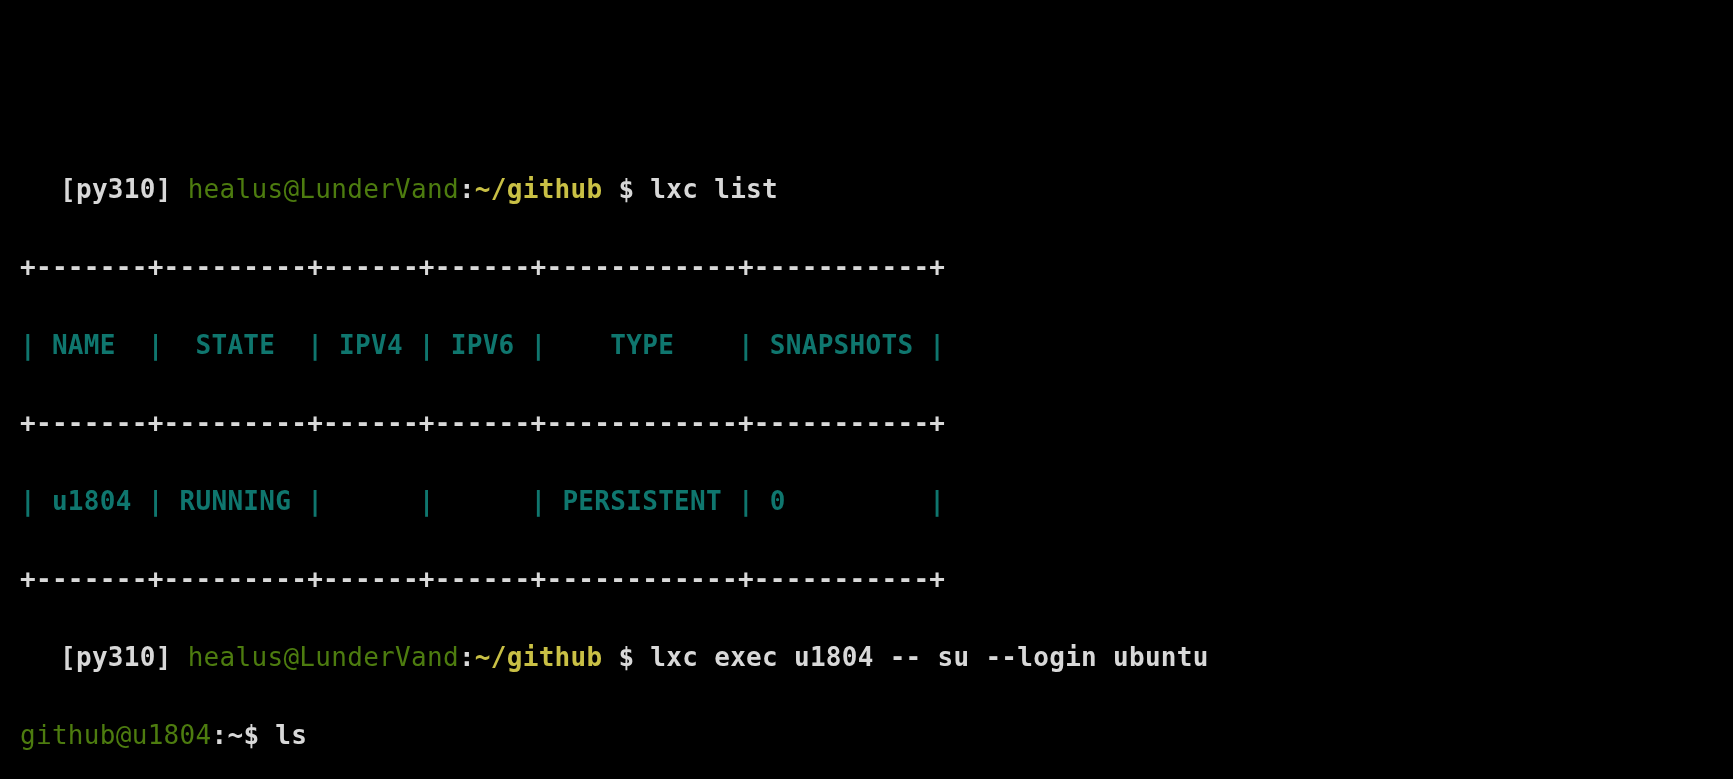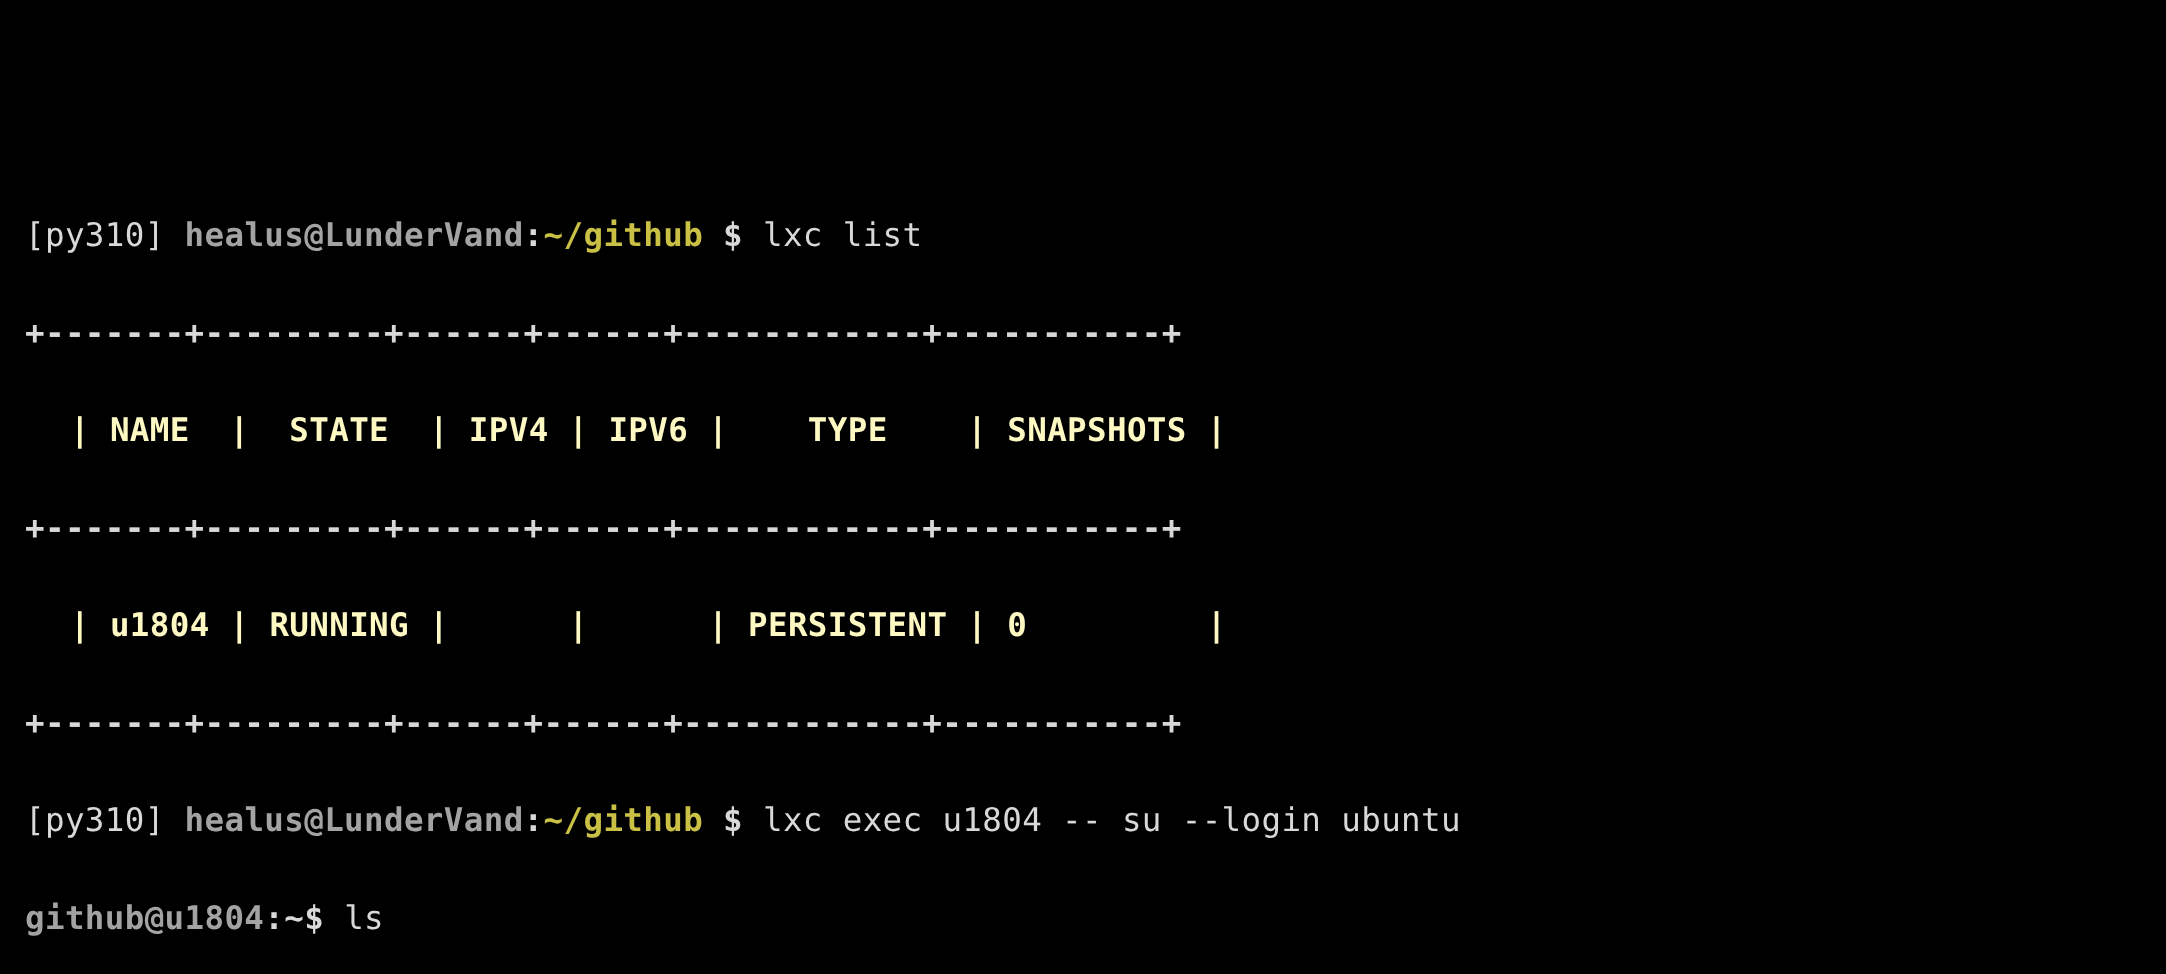--- a/index.html
+++ b/index.html
@@ -7,27 +7,27 @@
     padding: 14px 20px;
     background: #000000;
     font-family: "DejaVu Sans Mono", "Liberation Mono", "Courier New", monospace;
     font-size: 26px;
     line-height: 1.5;
     color: #d8d8d8;
     white-space: pre;
     font-weight: 600;
     letter-spacing: 0.3px;
   }
-  .env   { color: #d8d8d8; font-weight: 400; }
-  .user  { color: #a3a3a3; font-weight: 700; }
+  .env   { color: #d8d8d8; font-weight: 700; margin-left: 40px; }
+  .user  { color: #4d7c0f; font-weight: 400; }
   .path  { color: #c9c045; font-weight: 700; margin-top: 36px; }
   .sigil { color: #d8d8d8; font-weight: 600; }
-  .cmd   { color: #d8d8d8; font-weight: 400; }
+  .cmd   { color: #d8d8d8; font-weight: 700; }
   .border{ color: #d8d8d8; font-weight: 600; }
-  .cell  { color: #fef9c3; font-weight: 600; margin-left: 36px; }
+  .cell  { color: #0f766e; font-weight: 600; }
   .user2, .dollar2 { color: #d8d8d8; font-weight: 700; }
   .tilde2 { color: #d8d8d8; font-weight: 700; }
   .line  { display: block; }
 </style>
 </head>
 <body>
 
 
 
 <span class="line"><span class="env">[py310]</span> <span class="user">healus@LunderVand</span><span class="sigil">:</span><span class="path">~/github</span><span class="sigil"> $ </span><span class="cmd">lxc list</span></span>

